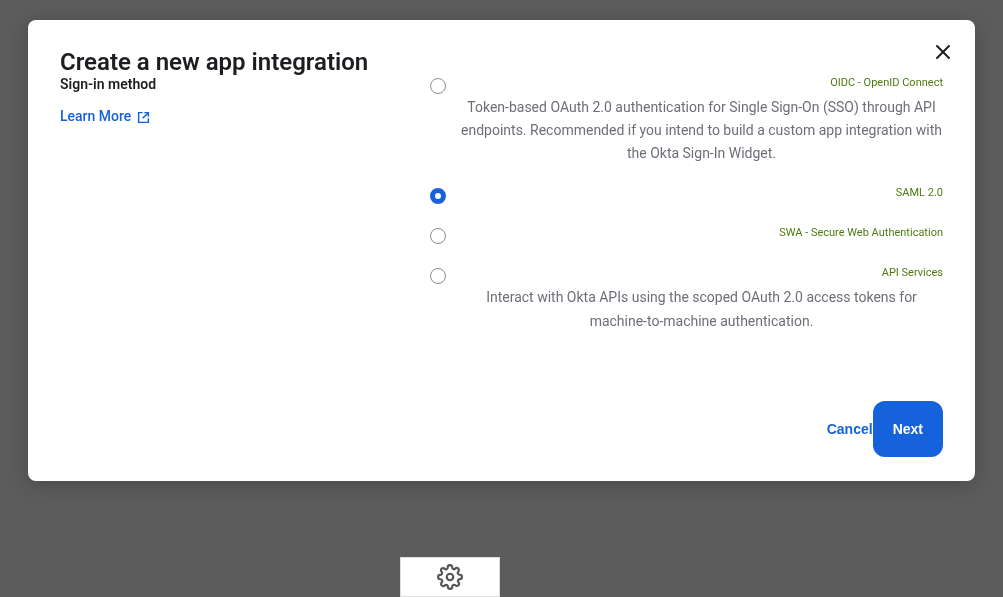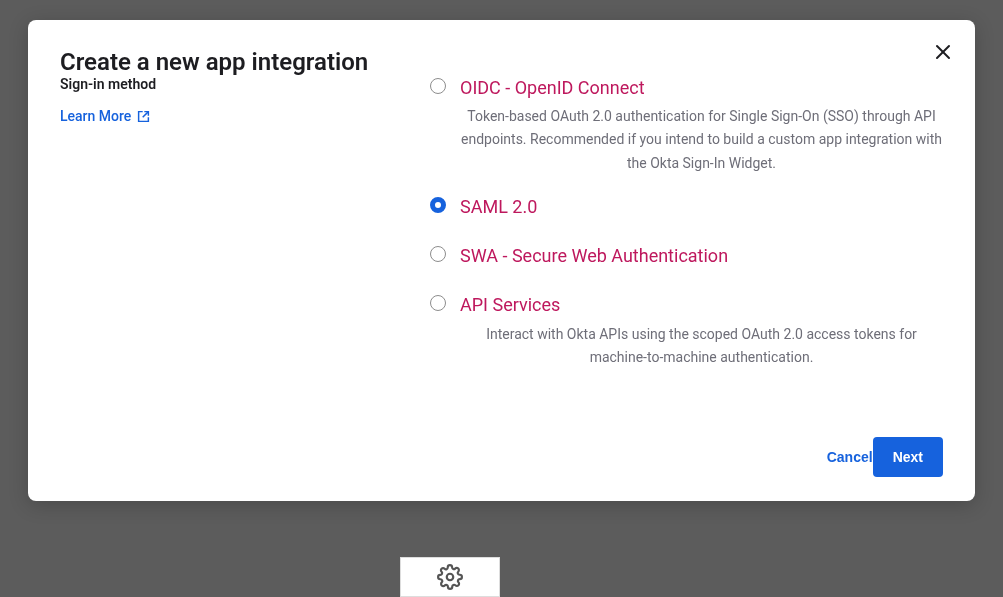--- a/index.html
+++ b/index.html
@@ -57,21 +57,21 @@
       flex-shrink: 0;
     }
     .section-label {
       font-size: 14px;
       font-weight: 600;
       color: #1d1d21;
       margin-bottom: 14px;
     }
     .learn-more {
       display: inline-flex;
-      align-items: center;
+      align-items: flex-end;
       gap: 6px;
       color: #1662dd;
       font-size: 14px;
       font-weight: 500;
       text-decoration: none;
       cursor: pointer;
     }
     .learn-more svg {
       width: 13px;
       height: 13px;
@@ -94,24 +94,25 @@
       margin-top: 2px;
       position: relative;
     }
     .radio-circle.selected {
       border: 5px solid #1662dd;
     }
     .option-text {
       flex: 1;
     }
     .option-title {
-      font-size: 18px;
-      color: #be185d;
+      font-size: 11px;
+      color: #4d7c0f;
       margin-bottom: 6px;
       line-height: 1.3;
+      text-align: right;
     }
     .option-desc {
       font-size: 14px;
       color: #6e6e78;
       line-height: 1.65;
       text-align: center;
     }
     .footer {
       display: flex;
       justify-content: flex-end;
@@ -125,22 +126,22 @@
       background: none;
       border: none;
       cursor: pointer;
     }
     .next-btn {
       background: #1662dd;
       color: #fff;
       font-size: 14px;
       font-weight: 600;
       border: none;
-      border-radius: 4px;
-      padding: 12px 20px;
+      border-radius: 12px;
+      padding: 20px 20px;
       cursor: pointer;
     }
     .bg-decor {
       position: absolute;
       bottom: 0;
       left: 400px;
       width: 100px;
       height: 40px;
       background: #fff;
       border: 1px solid #ddd;

